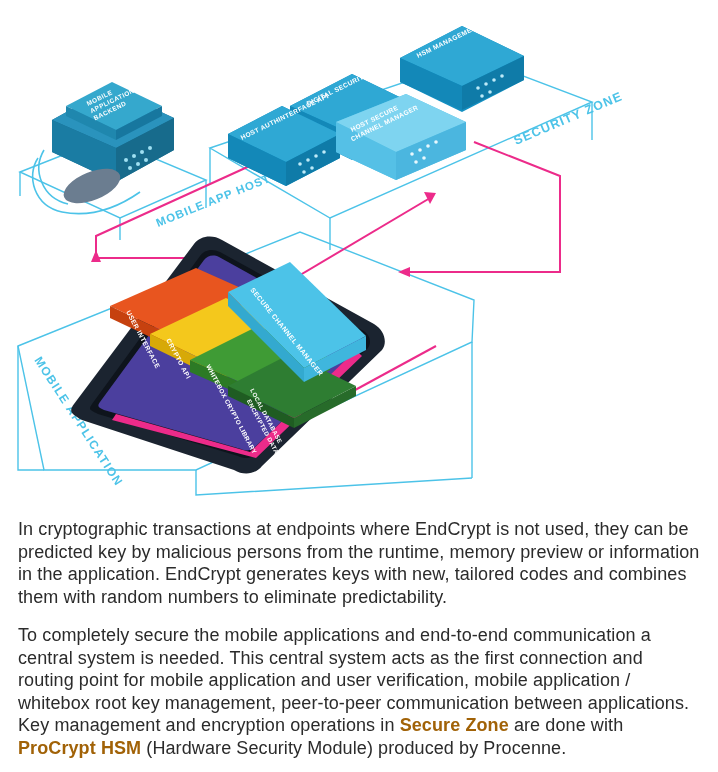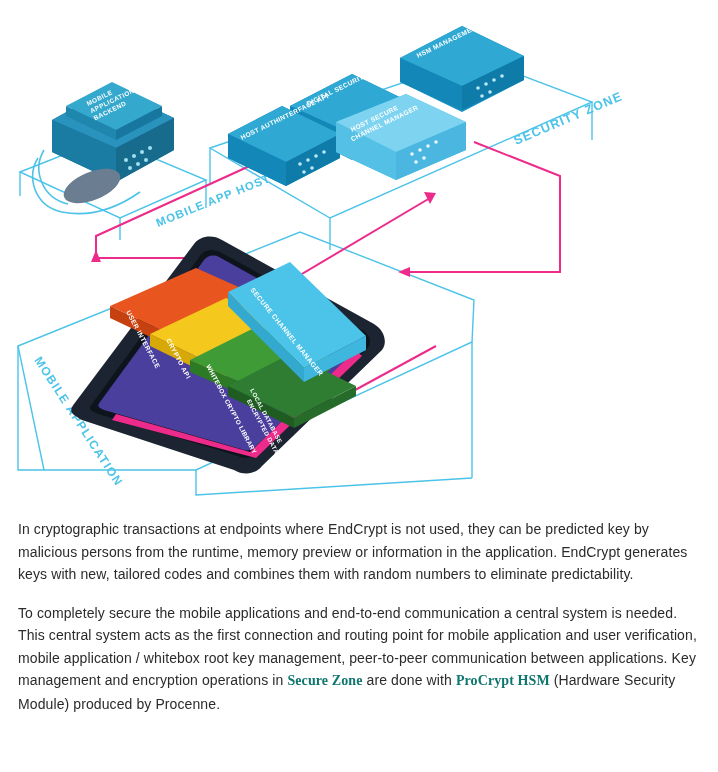--- a/index.html
+++ b/index.html
@@ -33,28 +33,28 @@
   }
 
   
   #copy {
     position: absolute;
     left: 18px;
     top: 518px;
     width: 684px;
   }
   .para {
-    font-size: 14px;
+    font-size: 18px;
     line-height: 22.5px;
     color: #2b2b2b;
     margin: 0 0 16px 0;
     letter-spacing: 0.1px;
   }
   .para:last-child { margin-bottom: 0; }
-  .para b { font-weight: bold; color: #0f766e; font-family: Liberation Serif, serif; }
+  .para b { font-weight: bold; color: #a16207; }
 </style>
 </head>
 <body>
 
 <div id="page">
 
   <div id="diagram">
     <svg width="718" height="500" viewBox="0 0 718 500" xmlns="http://www.w3.org/2000/svg">
 
       <g>

